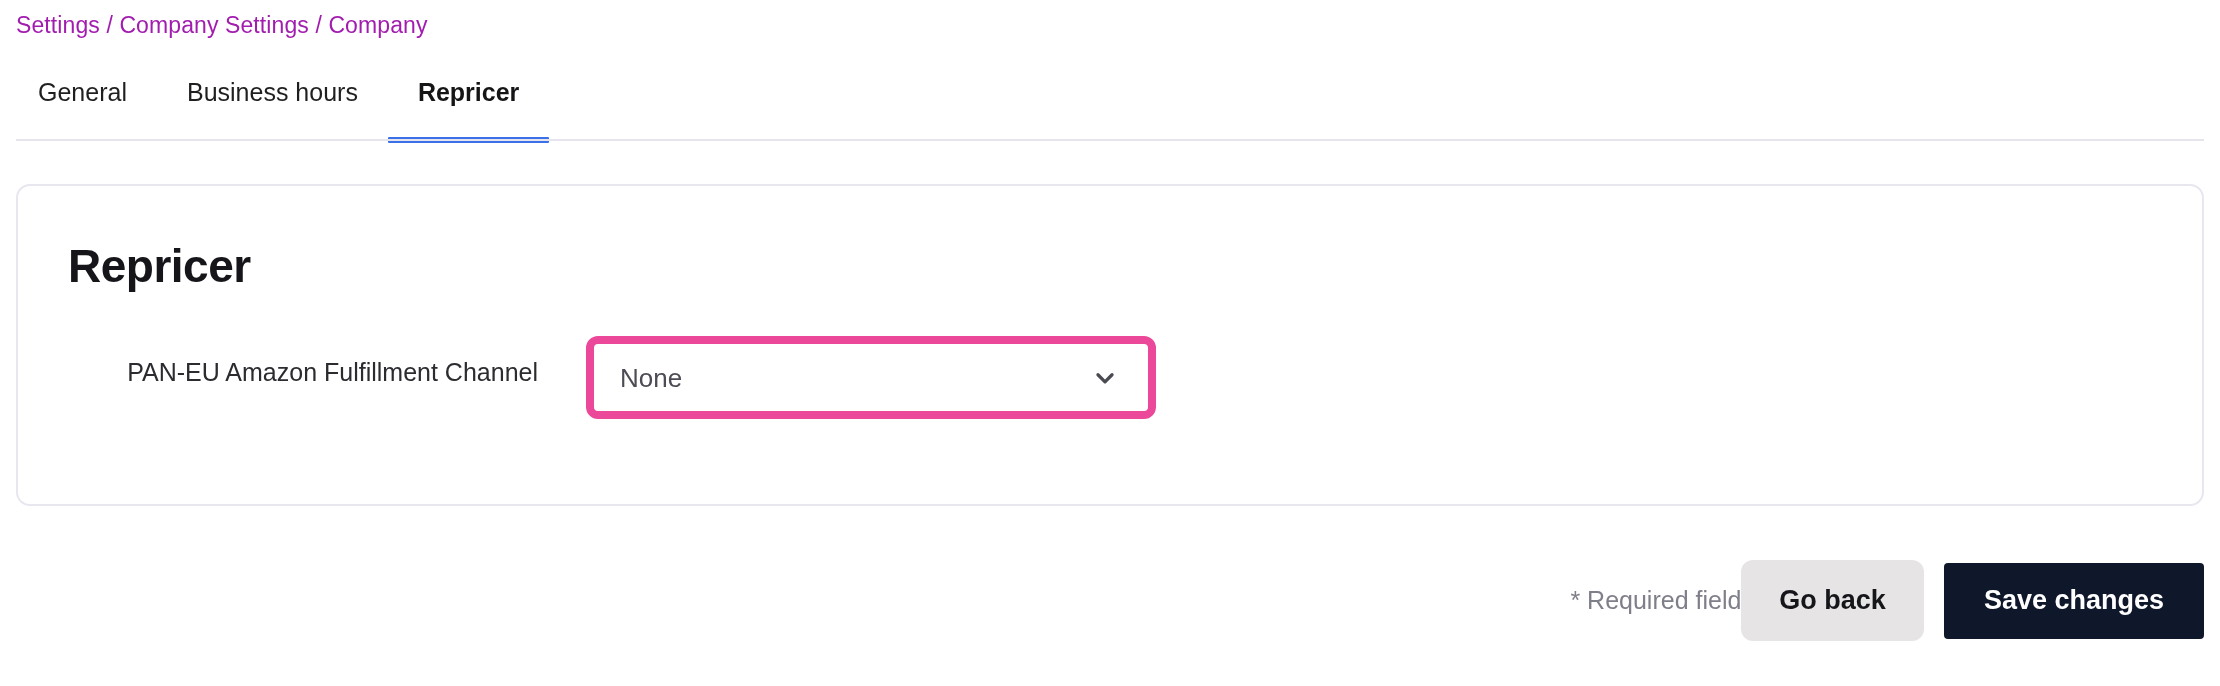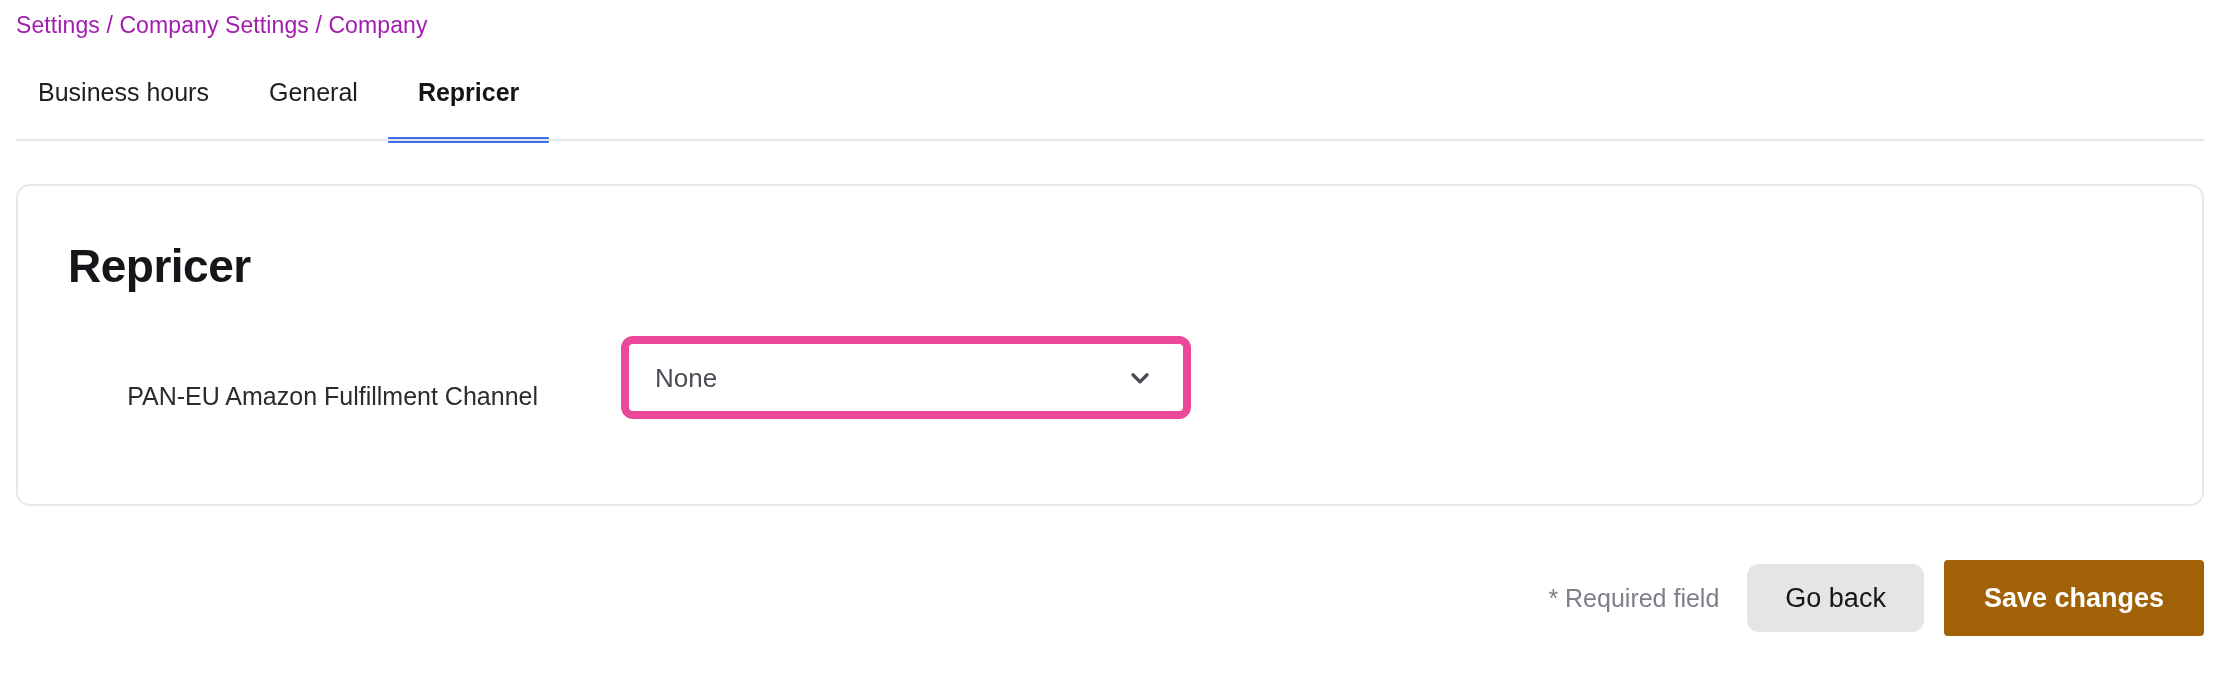--- a/index.html
+++ b/index.html
@@ -107,22 +107,21 @@
     letter-spacing: -0.5px;
   }
 
   
   .form-row {
     position: absolute;
     left: 0;
     top: 150px;
     width: 100%;
     display: flex;
-    align-items: flex-end;
-    gap: 35px;
+    align-items: flex-start;
   }
 
   .field-label {
     width: 520px;
     padding-right: 0;
     text-align: right;
     font-size: 25px;
     line-height: 45px;
     color: #2b2b30;
     padding-top: 14px;
@@ -170,68 +169,67 @@
     right: 16px;
     top: 560px;
     display: flex;
     align-items: center;
     gap: 0;
   }
 
   .required-note {
     font-size: 25px;
     color: #7f7f8a;
-    margin-right: 28px;
     white-space: nowrap;
   }
 
   .btn {
     border: none;
     cursor: pointer;
     font-family: "Liberation Sans", sans-serif;
     white-space: nowrap;
   }
 
   .btn-secondary {
     background: #e6e4e5;
     color: #16161a;
     font-size: 27px;
-    font-weight: 400;
+    font-weight: 700;
     border-radius: 12px;
-    height: 68px;
+    height: 81px;
     padding: 8px 38px;
     margin-right: 20px;
   }
 
   .btn-primary {
-    background: #a16207;
+    background: #0f172a;
     color: #ffffff;
     font-size: 27px;
     font-weight: 700;
     border-radius: 4px;
     height: 76px;
     padding: 0 40px;
   }
 </style>
 </head>
 <body>
 
 <div class="page">
 
   <div class="breadcrumb">Settings / Company Settings / Company</div>
 
   <div class="tabbar">
     <div class="tabs">
 
       <div class="tab">
+        <span>General</span>
+      </div>
+
+      <div class="tab">
         <span>Business hours</span>
-      </div>
-
-      <div class="tab">
-        <span>General</span>
       </div>
 
 
       <div class="tab is-active">
         <span>Repricer</span>
         <span class="tab-underline"></span>
       </div>
 
 
     </div>

